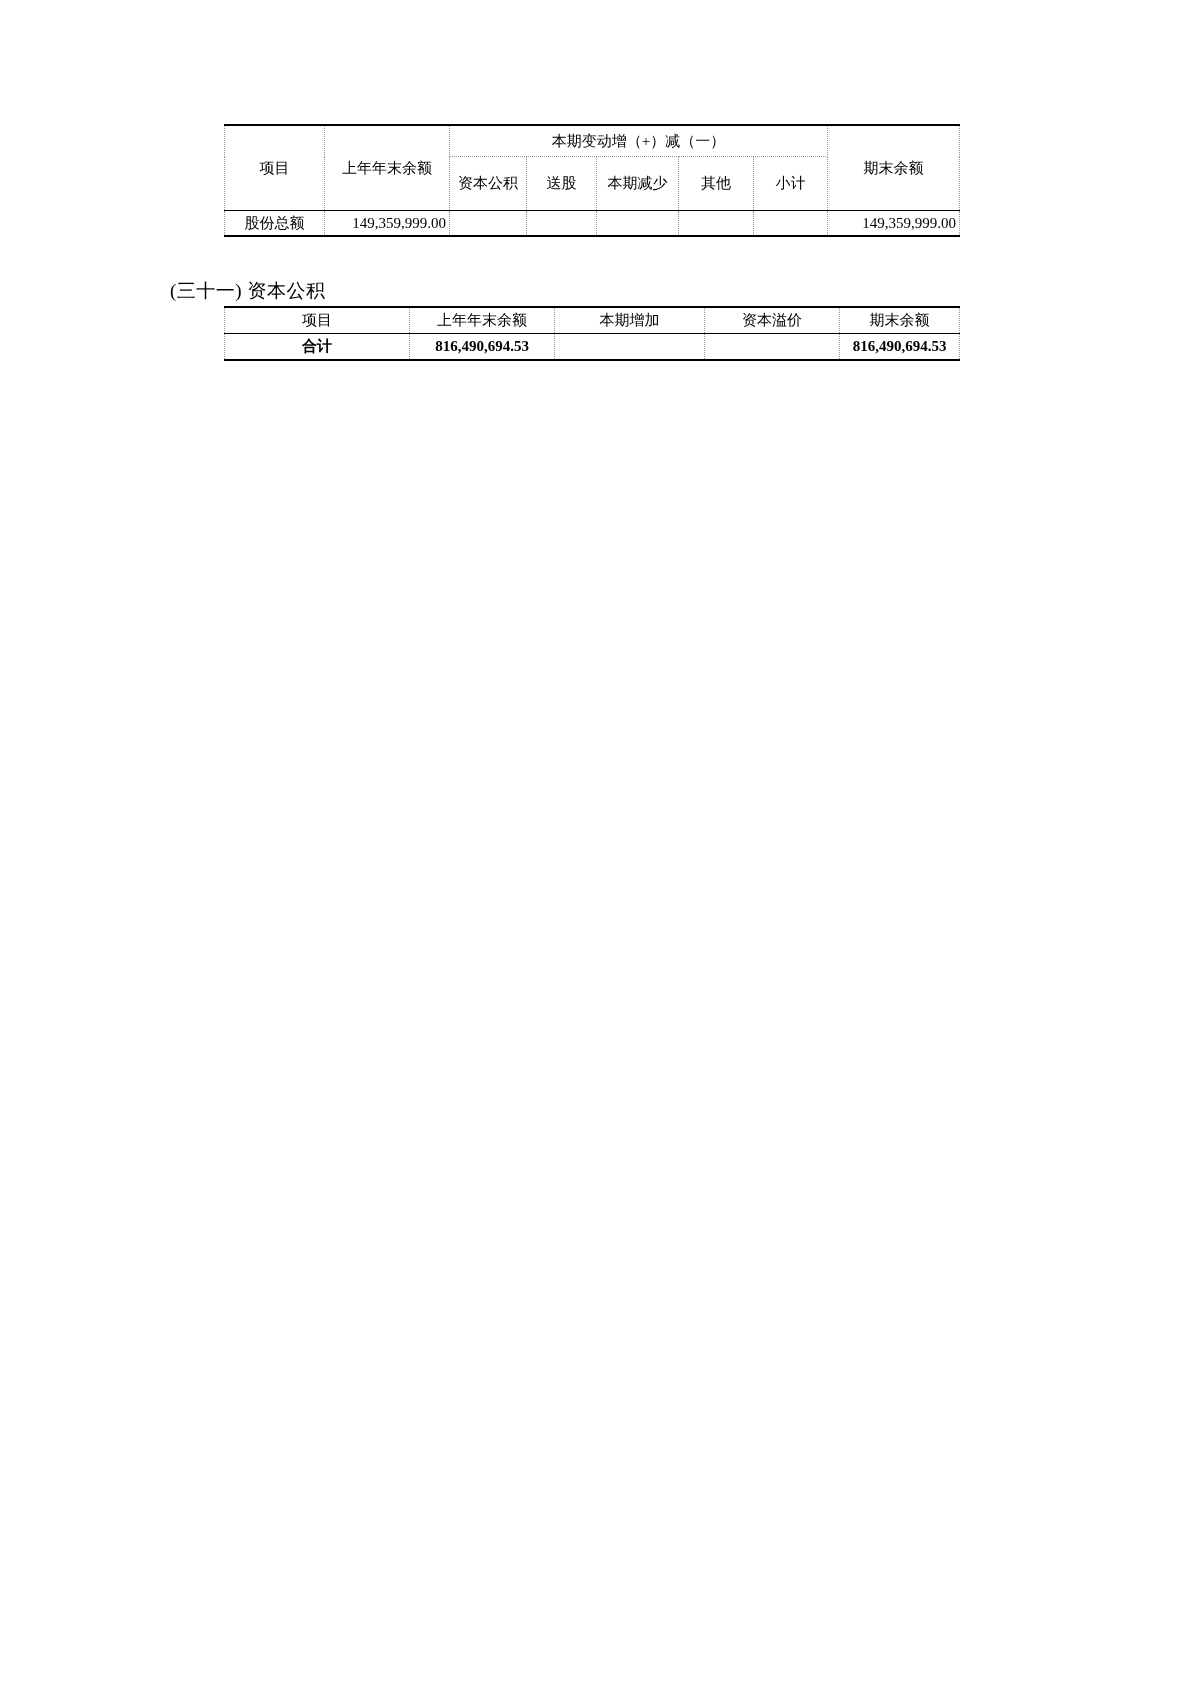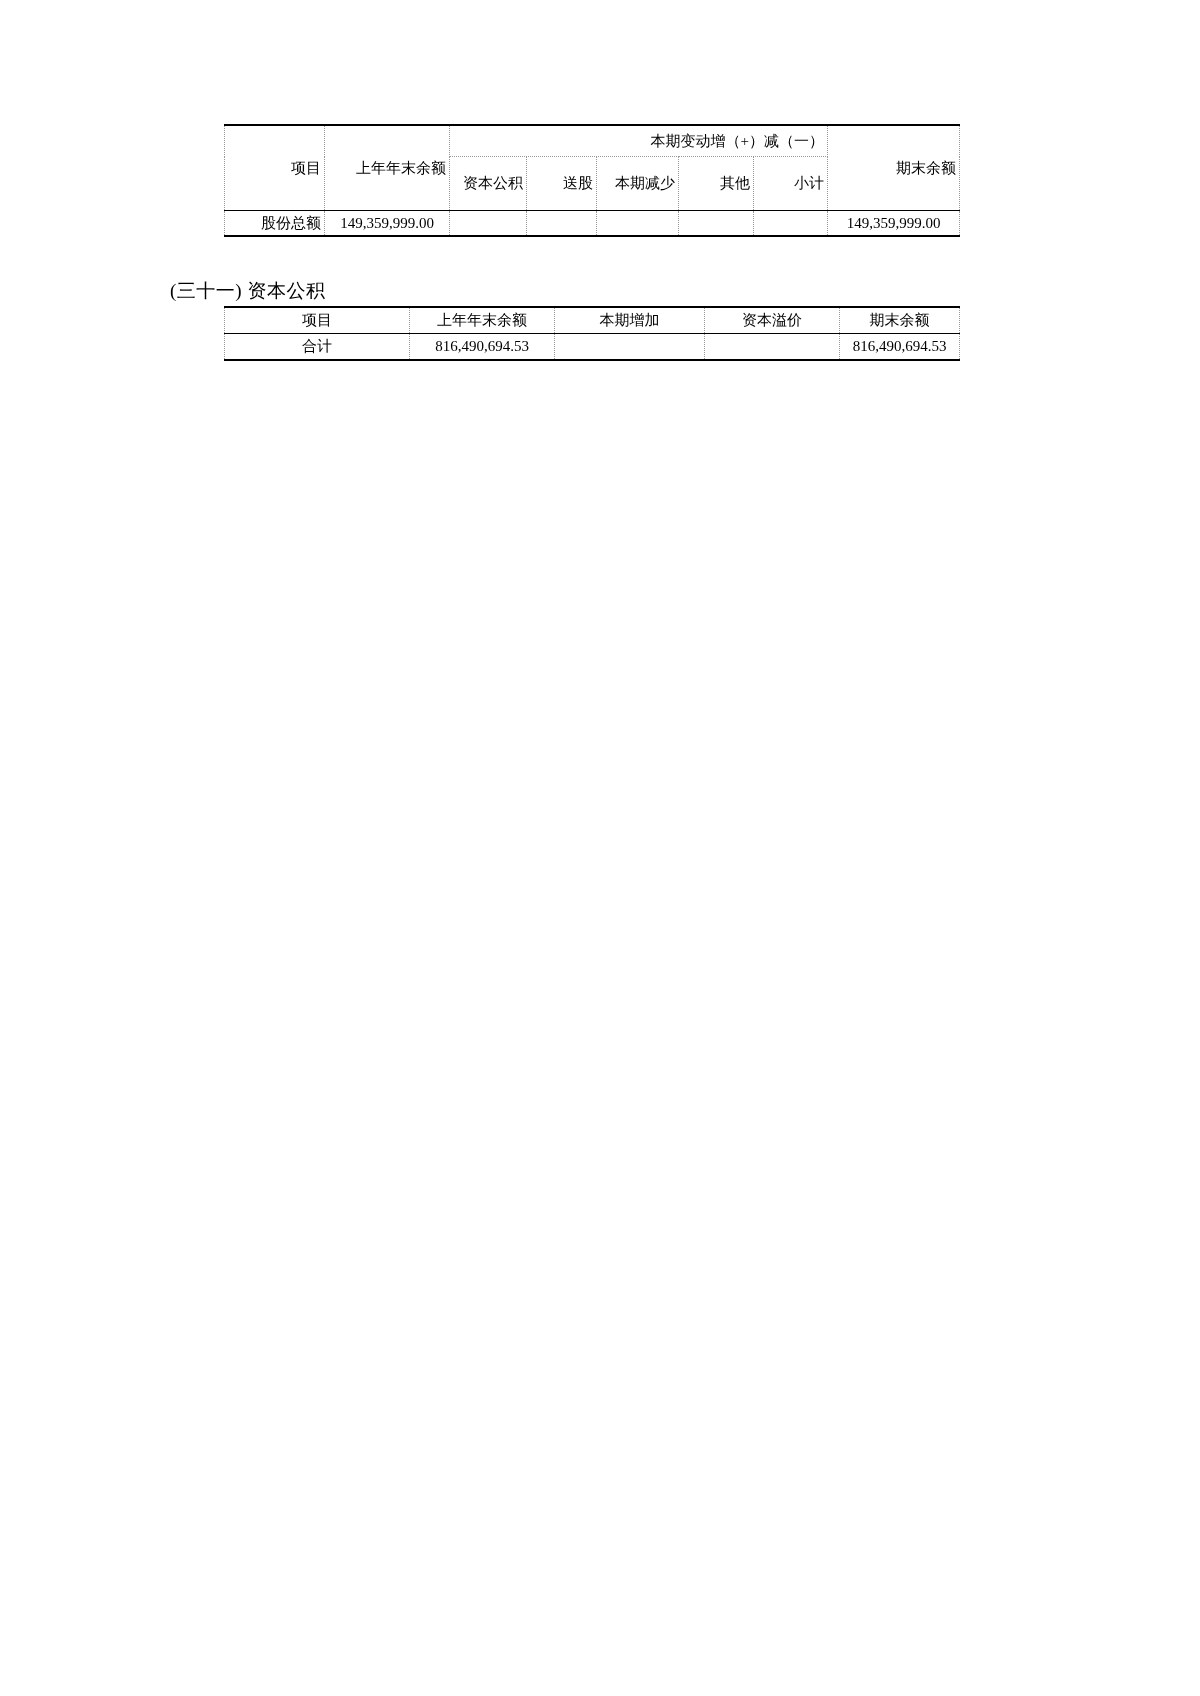--- a/index.html
+++ b/index.html
@@ -36,30 +36,30 @@
   .tbl-share col.c1 { width: 125px; }
   .tbl-share col.c2 { width: 77px; }
   .tbl-share col.c3 { width: 70px; }
   .tbl-share col.c4 { width: 82px; }
   .tbl-share col.c5 { width: 75px; }
   .tbl-share col.c6 { width: 74px; }
   .tbl-share col.c7 { width: 132px; }
 
   .tbl-share td {
     border: 1px dotted #999;
-    text-align: right;
+    text-align: center;
     vertical-align: middle;
     padding: 2px 3px;
     line-height: 1.35;
     height: 20px;
   }
   .tbl-share .top-border td { border-top: 2px solid #000; }
   .tbl-share .bot-border td { border-bottom: 2px solid #000; font-family: Liberation Serif, serif; }
   .tbl-share .solid-b { border-bottom: 1px solid #000; }
-  .tbl-share .num { text-align: center; }
+  .tbl-share .num { text-align: right; }
   .tbl-share .hdr-row td { height: 26px; }
   .tbl-share .hdr-tall { height: 54px; }
 
   
   .sec-head {
     position: absolute;
     left: 170px;
     top: 278px;
     font-size: 19px;
     font-weight: normal;
@@ -85,21 +85,21 @@
 
   .tbl-reserve td {
     border: 1px dotted #999;
     text-align: center;
     vertical-align: middle;
     padding: 2px 4px;
     height: 21px;
     line-height: 1.35;
   }
   .tbl-reserve tr.first td { border-top: 2px solid #000; }
-  .tbl-reserve tr.last td { border-bottom: 2px solid #000; }
+  .tbl-reserve tr.last td { border-bottom: 2px solid #000; font-weight: bold; }
   .tbl-reserve tr.headrow td { border-bottom: 1px solid #000; }
 </style>
 </head>
 <body>
 
 <div class="page">
 
   <table class="tbl-share">
     <colgroup>
       <col class="c0">

